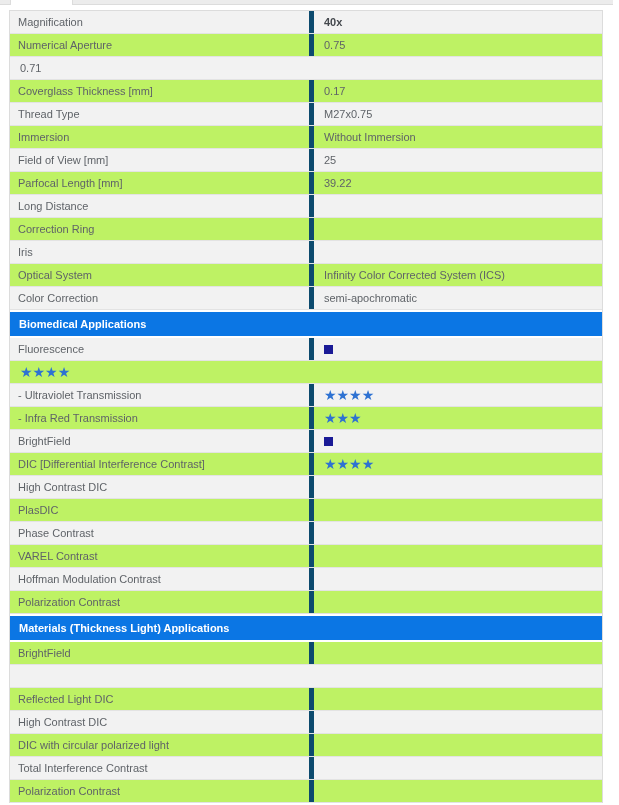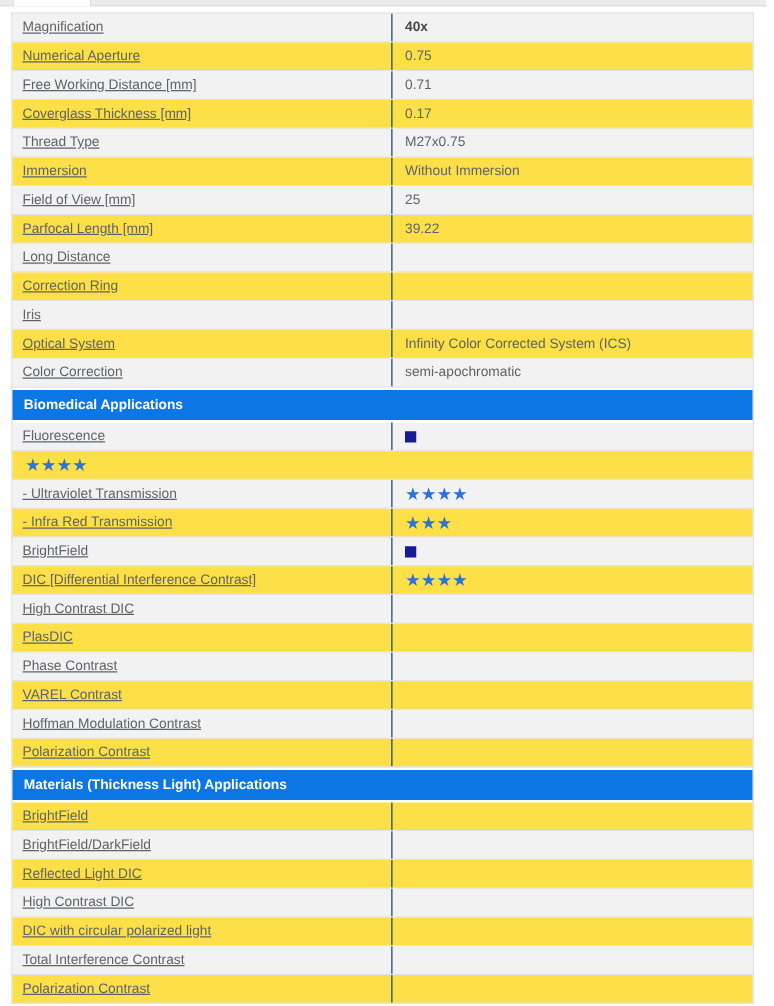--- a/index.html
+++ b/index.html
@@ -7,24 +7,24 @@
     font-family:"Liberation Sans","DejaVu Sans",sans-serif; }
 
   
   .tab-strip { position:relative; width:613px; height:5px; background:#ececec;
     border-bottom:1px solid #dcdcdc; }
   .tab-strip .active-tab { position:absolute; left:10px; top:0; width:63px; height:5px;
     background:#ffffff; border-left:1px solid #dcdcdc; border-right:1px solid #dcdcdc; }
 
   
   .spec-table { margin:5px 0 0 9px; width:594px; border:1px solid #dcdcdc; border-bottom:none; }
-  .tr { display:flex; height:23px; background:#fde047; border-bottom:1px solid #e3e3e3; }
+  .tr { display:flex; height:23px; background:#bef264; border-bottom:1px solid #e3e3e3; }
   .tr:nth-child(odd):not(.hdr) { background:#f2f2f2; }
   .td { display:flex; align-items:center; font-size:11px; color:#5f6368; overflow:hidden; white-space:nowrap; }
-  .td.lbl { width:304px; padding:0 8px; border-right:1px solid #0c4a6e;text-decoration:underline; }
+  .td.lbl { width:304px; padding:0 8px; border-right:5px solid #0c4a6e; }
   .td.val { flex:1; padding:0 10px; }
   .td.val.em { font-weight:bold; color:#44484d; }
 
   
   .tr.hdr { height:24px; margin:2px 0; background:#0b76e4; border-bottom:none;
     align-items:center; padding:12px 9px; }
   .hdr-label { color:#ffffff; font-weight:bold; font-size:11px; }
 
   
   .sq { display:inline-block; width:9px; height:9px; background:#1a1a96; }
@@ -41,21 +41,20 @@
 
   <div class="tr">
     <div class="td lbl">Magnification</div>
     <div class="td val em">40x</div>
   </div>
   <div class="tr">
     <div class="td lbl">Numerical Aperture</div>
     <div class="td val">0.75</div>
   </div>
   <div class="tr">
-    <div class="td lbl">Free Working Distance [mm]</div>
     <div class="td val">0.71</div>
   </div>
   <div class="tr">
     <div class="td lbl">Coverglass Thickness [mm]</div>
     <div class="td val">0.17</div>
   </div>
   <div class="tr">
     <div class="td lbl">Thread Type</div>
     <div class="td val">M27x0.75</div>
   </div>
@@ -150,21 +149,20 @@
 
   <div class="tr hdr">
     <span class="hdr-label">Materials (Thickness Light) Applications</span>
   </div>
 
   <div class="tr">
     <div class="td lbl">BrightField</div>
     <div class="td val"></div>
   </div>
   <div class="tr">
-    <div class="td lbl">BrightField/DarkField</div>
     <div class="td val"></div>
   </div>
   <div class="tr">
     <div class="td lbl">Reflected Light DIC</div>
     <div class="td val"></div>
   </div>
   <div class="tr">
     <div class="td lbl">High Contrast DIC</div>
     <div class="td val"></div>
   </div>

